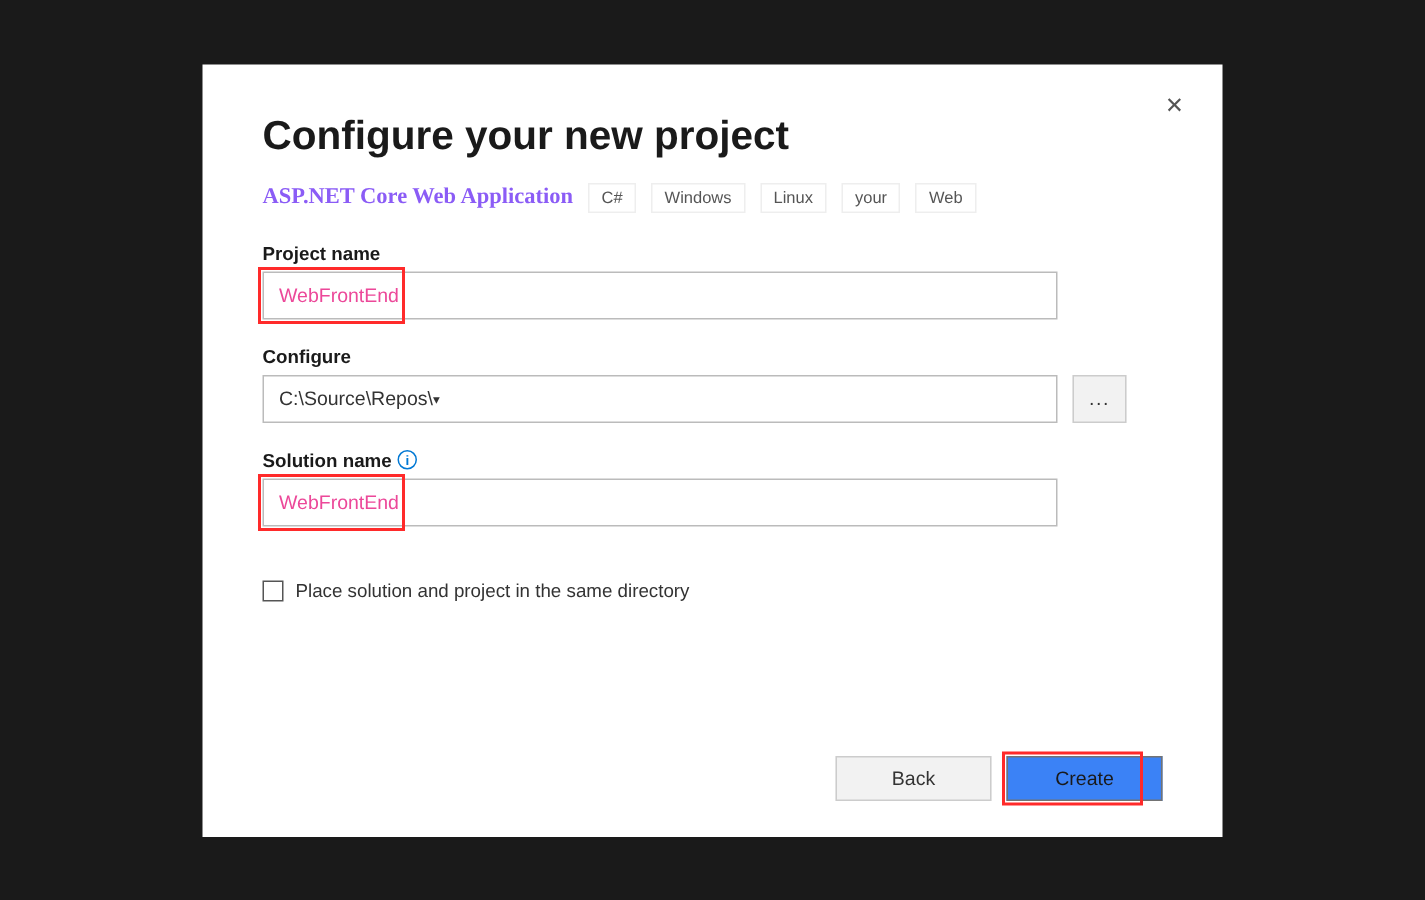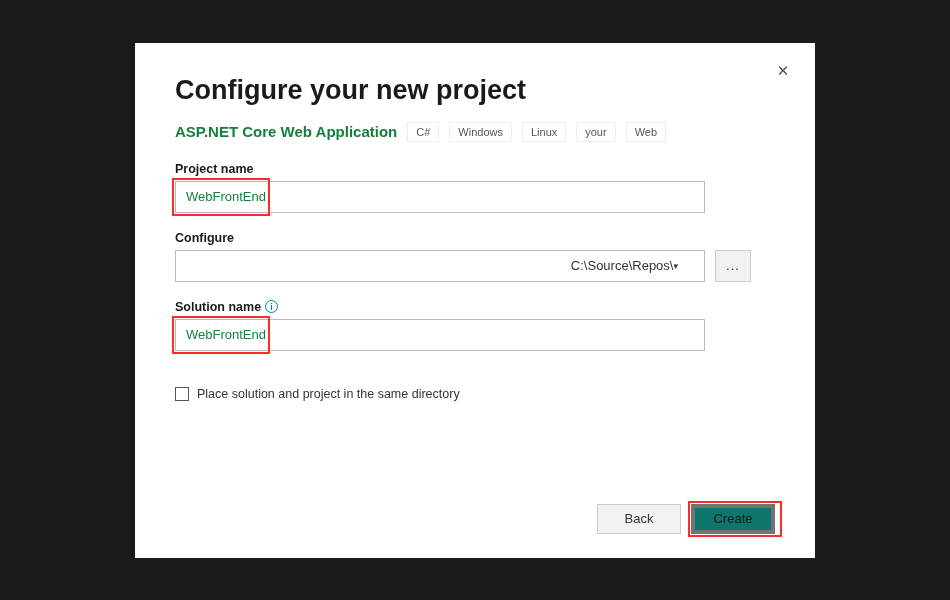--- a/index.html
+++ b/index.html
@@ -40,21 +40,22 @@
     }
     .templ-row {
       display: flex;
       align-items: center;
       gap: 10px;
       margin-bottom: 20px;
     }
     .templ-name {
       font-size: 15px;
       font-weight: 600;
-      color: #15803d;
+      color: #8b5cf6;
+      font-family: Liberation Serif, serif;
     }
     .tag {
       font-size: 11px;
       color: #555;
       border: 1px solid #eee;
       padding: 3px 8px;
       background: #fff;
     }
     .field-label {
       font-size: 12.5px;
@@ -82,21 +83,21 @@
       position: relative;
       display: inline-block;
       margin-bottom: 18px;
     }
     .txt-input {
       width: 530px;
       height: 32px;
       border: 1px solid #bbb;
       padding: 0 10px;
       font-size: 13px;
-      color: #15803d;
+      color: #ec4899;
       font-family: inherit;
       outline: none;
     }
     .highlight-box {
       position: absolute;
       border: 2px solid #ff2a2a;
       pointer-events: none;
     }
     .hl-projectname { left: -3px; top: -3px; width: 98px; height: 38px; }
     .hl-solutionname { left: -3px; top: -3px; width: 98px; height: 38px; }
@@ -109,21 +110,21 @@
     .select-wrap {
       width: 530px;
       height: 32px;
       border: 1px solid #bbb;
       display: flex;
       align-items: center;
       padding: 0 26px 0 10px;
       font-size: 13px;
       color: #333;
       cursor: pointer;
-      justify-content: flex-end;
+      justify-content: flex-start;
     }
     .dropdown-arrow { font-size: 9px; color: #333; }
     .browse-btn {
       width: 36px;
       height: 32px;
       border: 1px solid #ccc;
       background: #f2f2f2;
       cursor: pointer;
       font-size: 13px;
       color: #333;
@@ -147,31 +148,31 @@
     .footer {
       position: absolute;
       bottom: 24px;
       right: 40px;
       display: flex;
       gap: 10px;
       align-items: center;
     }
     .btn {
       height: 30px;
-      width: 84px;
+      width: 104px;
       border: 1px solid #ccc;
       background: #f2f2f2;
       font-size: 13px;
       color: #333;
       cursor: pointer;
       font-family: inherit;
     }
     .btn-primary {
-      background: #0f766e;
-      border: 4px solid #737373;
+      background: #3b82f6;
+      border: 1px solid #737373;
       color: #1a1a1a;
     }
     .create-wrap { position: relative; display: inline-block; }
     .hl-create {
       position: absolute;
       left: -3px; top: -3px;
       width: 94px; height: 36px;
       border: 2px solid #ff2a2a;
       pointer-events: none;
     }

